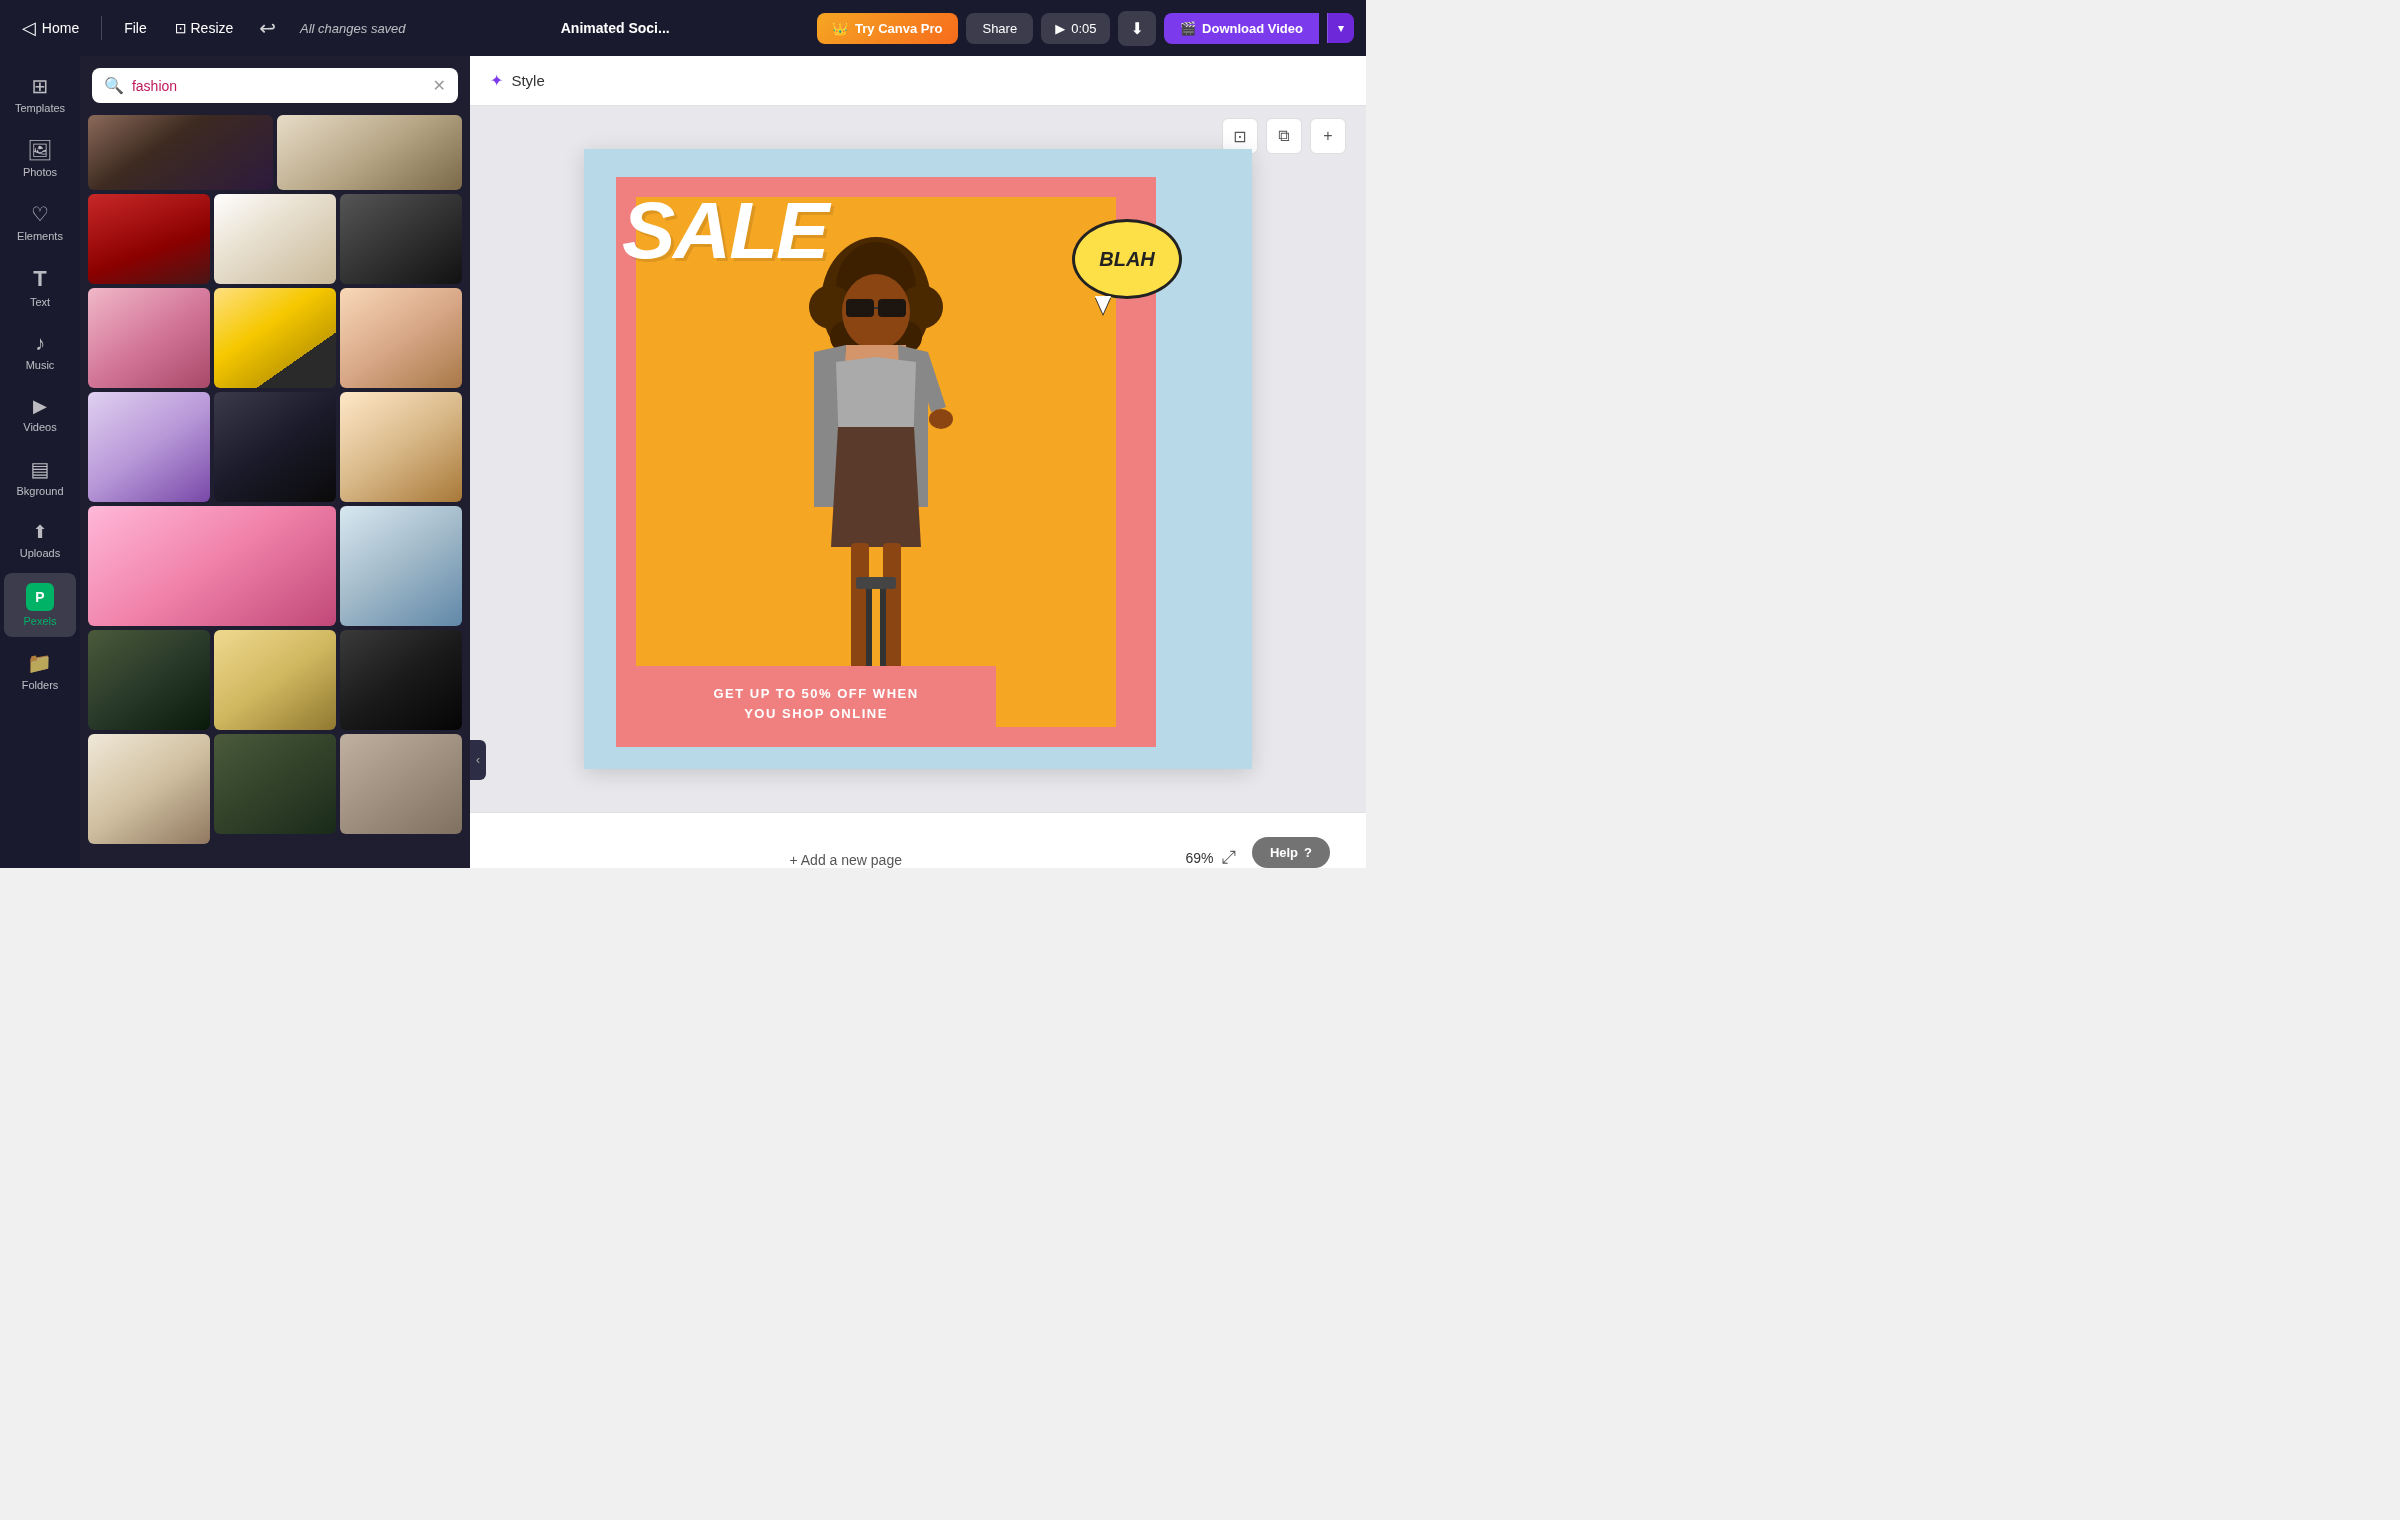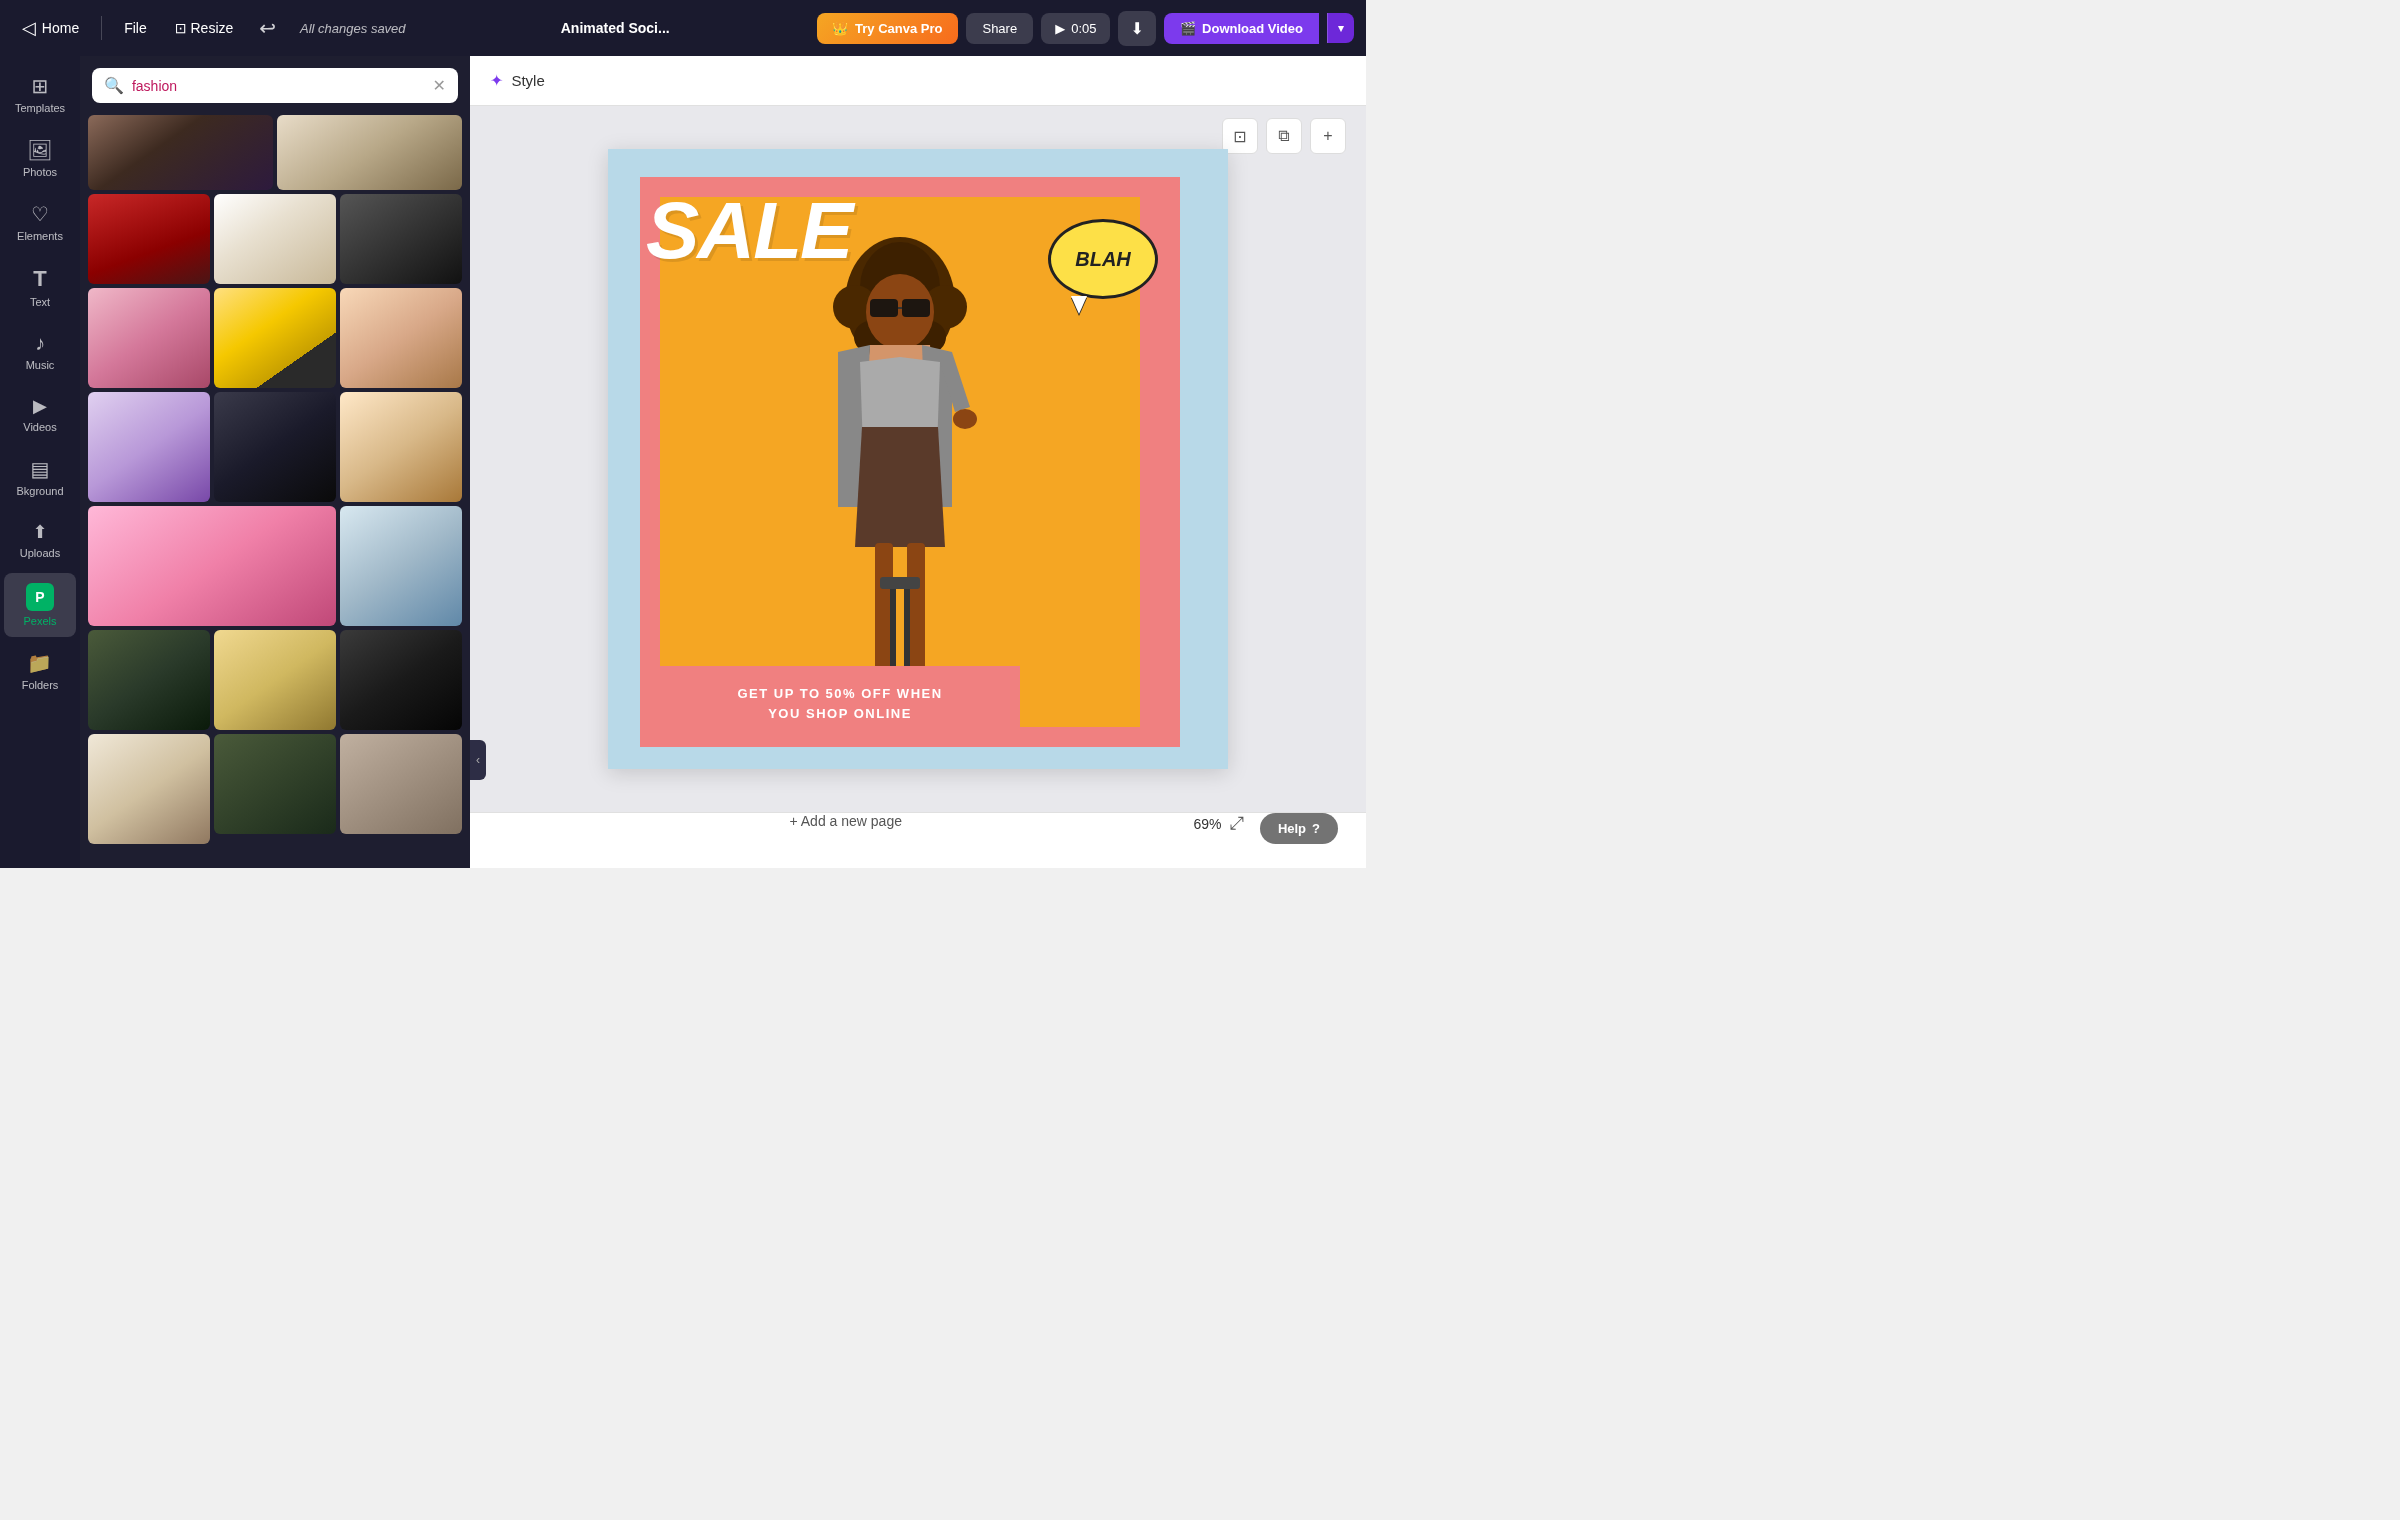--- a/index.html
+++ b/index.html
@@ -212,21 +212,21 @@
     .canvas-wrapper {
       flex: 1;
       display: flex;
       align-items: center;
       justify-content: center;
       padding: 20px;
     }
 
     
     .design-canvas {
-      width: 620px;
+      width: 668px;
       height: 620px;
       background: #b8d9e8;
       position: relative;
       box-shadow: 0 4px 20px rgba(0,0,0,0.15);
     }
 
     
     .canvas-pink-bg {
       position: absolute;
       left: 32px;
@@ -312,22 +312,22 @@
       line-height: 1.5;
       text-transform: uppercase;
     }
 
     
     .bottom-bar {
       height: 56px;
       background: #fff;
       border-top: 1px solid #e0e0e0;
       display: flex;
-      align-items: flex-start;
-      padding: 0 28px;
+      align-items: flex-end;
+      padding: 0 36px;
     }
     .add-page-btn {
       flex: 1;
       text-align: center;
       color: #555;
       font-size: 14px;
       cursor: pointer;
     }
     .zoom-display {
       color: #333;

